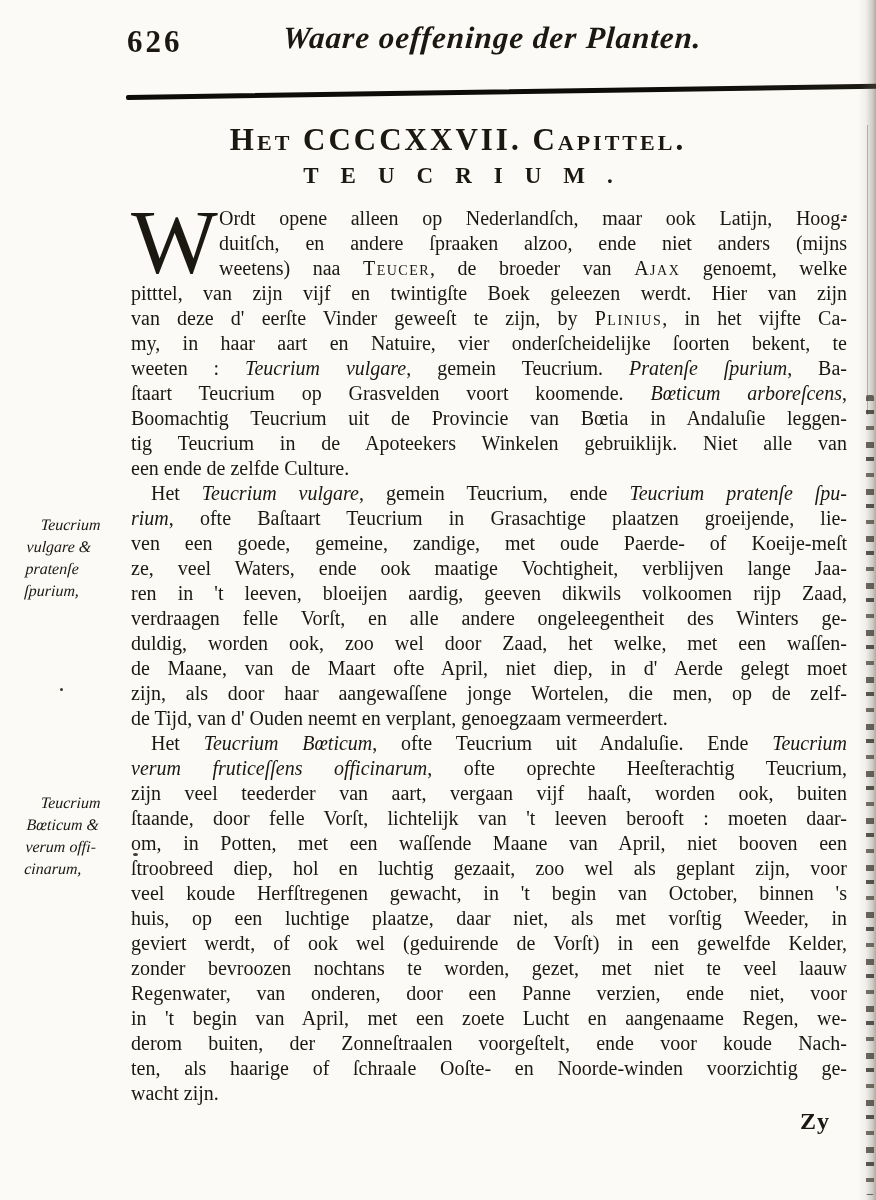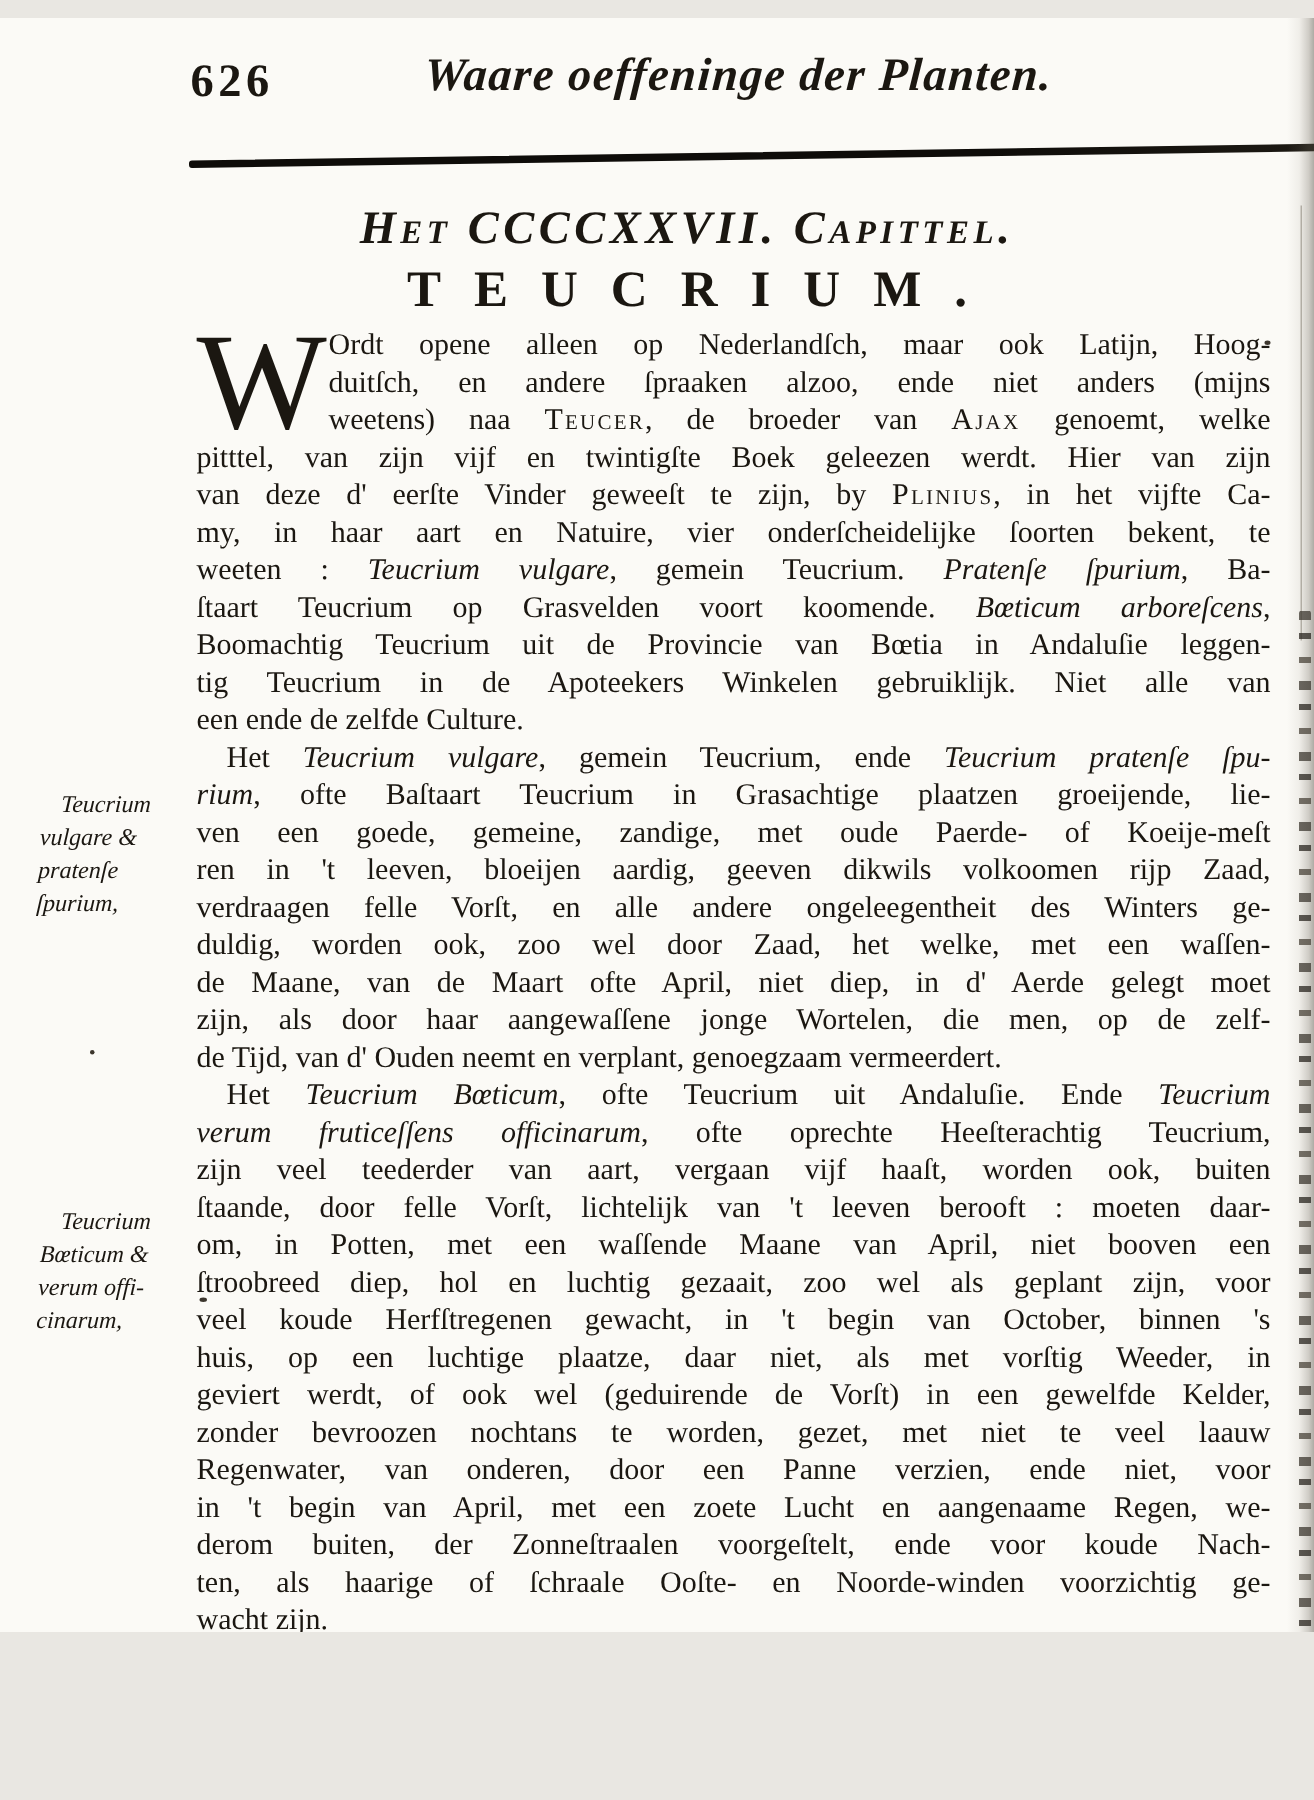--- a/index.html
+++ b/index.html
@@ -3,22 +3,22 @@
 <meta charset="utf-8">
 <style>
   :root{
     --ink:#1b1711;
     --paper:#fbfaf6;
   }
   html,body{margin:0;padding:0;}
   body{background:#e9e7e2;}
   .page{
     position:relative;
-    width:876px;height:1076px;
-    margin:12px auto;
+    width:876px;height:1200px;
+    margin:0 auto;
     background:var(--paper);
     color:var(--ink);
     font-family:"Liberation Serif", serif;
     overflow:hidden;
   }
   
   .pagenum{
     position:absolute;left:127px;top:24px;
     font-size:31px;font-weight:700;letter-spacing:3px;
   }
@@ -33,26 +33,25 @@
     background:linear-gradient(to right,#0e0c09 0 70%,#1d1a14);
     transform:rotate(-0.85deg);transform-origin:left center;
     border-radius:2px;
   }
   
   .chap-head{
     position:absolute;left:100px;top:122px;width:716px;
     text-align:center;
     font-size:31px;font-weight:700;letter-spacing:3px;
     font-variant:small-caps;
-    font-style:italic;
   }
   .chap-title{
     position:absolute;left:100px;top:163px;width:716px;
     text-align:center;
-    font-size:34px;font-weight:700;
+    font-size:23px;font-weight:700;
     letter-spacing:22px;padding-left:22px;box-sizing:border-box;
   }
   
   .body-col{
     position:absolute;left:131px;top:206px;width:716px;
     font-size:20px;line-height:25px;
   }
   .para{margin:0;}
   .line{
     text-align:justify;text-align-last:justify;
@@ -133,20 +132,21 @@
         <div class="line"><span>weeten : </span><span class="i">Teucrium vulgare</span><span>, gemein Teucrium.  </span><span class="i">Pratenſe ſpurium</span><span>, Ba-</span></div>
         <div class="line"><span>ſtaart Teucrium op Grasvelden voort koomende.  </span><span class="i">Bœticum arboreſcens</span><span>,</span></div>
         <div class="line"><span>Boomachtig Teucrium uit de Provincie van Bœtia in Andaluſie leggen-</span></div>
         <div class="line"><span>tig Teucrium in de Apoteekers Winkelen gebruiklijk.  Niet alle van</span></div>
         <div class="line end"><span>een ende de zelfde Culture.</span></div>
       </div>
       <div class="para">
         <div class="line indent"><span>Het </span><span class="i">Teucrium vulgare</span><span>, gemein Teucrium, ende </span><span class="i">Teucrium pratenſe ſpu-</span></div>
         <div class="line"><span class="i">rium</span><span>, ofte Baſtaart Teucrium in Grasachtige plaatzen groeijende, lie-</span></div>
         <div class="line"><span>ven een goede, gemeine, zandige, met oude Paerde- of Koeije-meſt</span></div>
+        <div class="line"><span>ze, veel Waters, ende ook maatige Vochtigheit, verblijven lange Jaa-</span></div>
         <div class="line"><span>ren in 't leeven, bloeijen aardig, geeven dikwils volkoomen rijp Zaad,</span></div>
         <div class="line"><span>verdraagen felle Vorſt, en alle andere ongeleegentheit des Winters ge-</span></div>
         <div class="line"><span>duldig, worden ook, zoo wel door Zaad, het welke, met een waſſen-</span></div>
         <div class="line"><span>de Maane, van de Maart ofte April, niet diep, in d' Aerde gelegt moet</span></div>
         <div class="line"><span>zijn, als door haar aangewaſſene jonge Wortelen, die men, op de zelf-</span></div>
         <div class="line end"><span>de Tijd, van d' Ouden neemt en verplant, genoegzaam vermeerdert.</span></div>
       </div>
       <div class="para">
         <div class="line indent"><span>Het </span><span class="i">Teucrium Bœticum</span><span>, ofte Teucrium uit Andaluſie.  Ende </span><span class="i">Teucrium</span></div>
         <div class="line"><span class="i">verum fruticeſſens officinarum</span><span>, ofte oprechte  Heeſterachtig Teucrium,</span></div>

